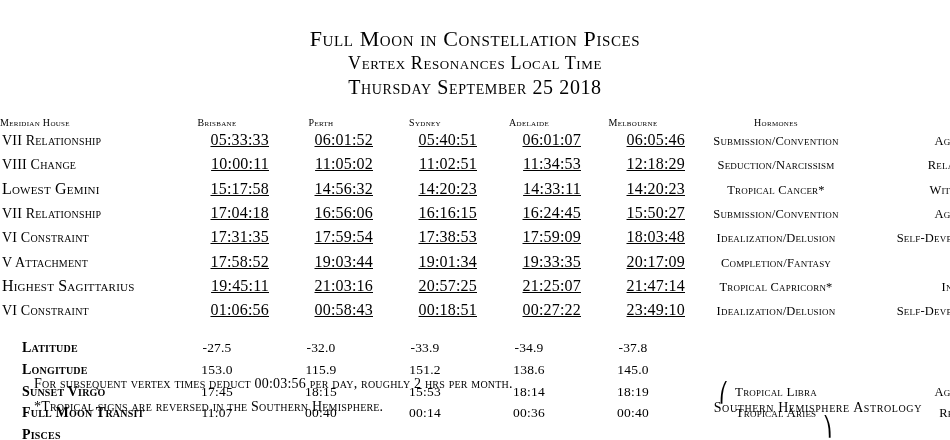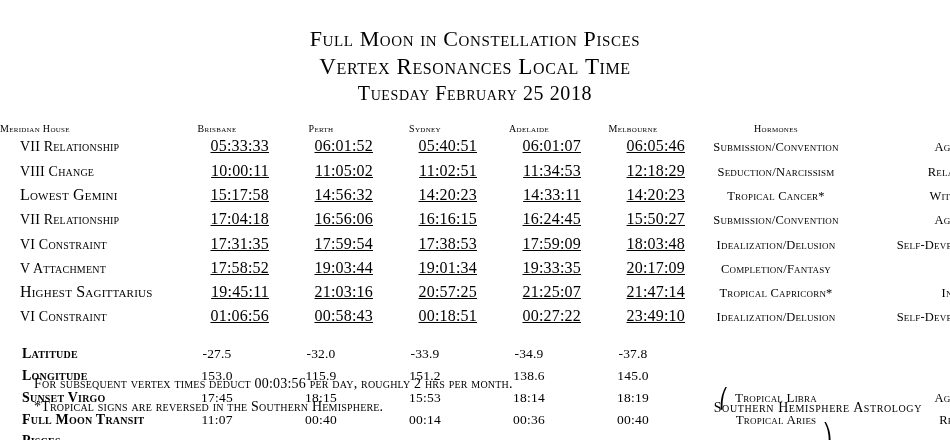--- a/index.html
+++ b/index.html
@@ -25,21 +25,21 @@
     padding-top: 26px;
     line-height: 1.22;
   }
   .title-line {
     font-variant: small-caps;
     font-size: 21px;
     letter-spacing: 0.6px;
     white-space: nowrap;
   }
   .title-line.l1 { font-size: 22px; }
-  .title-line.l2 { font-size: 23px; }
+  .title-line.l2 { font-size: 18px; }
   .title-line.l3 { font-size: 20px; }
 
   table.grid {
     width: 890px;
     margin: 18px auto 0 auto;
     border-collapse: collapse;
     table-layout: fixed;
   }
   table.grid td, table.grid th {
     padding: 0;
@@ -56,21 +56,21 @@
   .c-num   { width: 104px; text-align: center; }
   .c-horm  { width: 182px; text-align: center; }
   .c-mad   { width: 129px; text-align: right; }
 
   .row td {
     font-size: 14px;
     font-variant: small-caps;
     line-height: 1.52;
     letter-spacing: 0.2px;
   }
-  .row td.c-label { text-align: left; padding-left: 20px; }
+  .row td.c-label { text-align: left; padding-left: 2px; }
   .row td.c-num { text-align: right; font-variant: normal; font-size: 16px; text-decoration: underline; }
   .row td.c-horm { text-align: center; font-size: 12.5px; }
   .row td.c-mad { text-align: right; font-size: 12.5px; }
   .row.small td.c-label { font-size: 16px; }
   .spacer td { height: 14px; font-size: 0; line-height: 0; }
 
   .sub td {
     font-size: 14px;
     font-variant: small-caps;
     line-height: 1.55;
@@ -117,21 +117,21 @@
   }
 </style>
 </head>
 <body>
 
 <div class="page">
 
   <div class="title-block">
     <div class="title-line l1">Full Moon in Constellation Pisces</div>
     <div class="title-line l2">Vertex Resonances Local Time</div>
-    <div class="title-line l3">Tuesday February 25 2018</div>
+    <div class="title-line l3">Thursday September 25 2018</div>
   </div>
 
   <table class="grid">
     <tbody>
       <tr class="hdr">
         <td class="c-label">Meridian House</td>
         <td class="c-num">Brisbane</td>
         <td class="c-num">Perth</td>
         <td class="c-num">Sydney</td>
         <td class="c-num">Adelaide</td>

